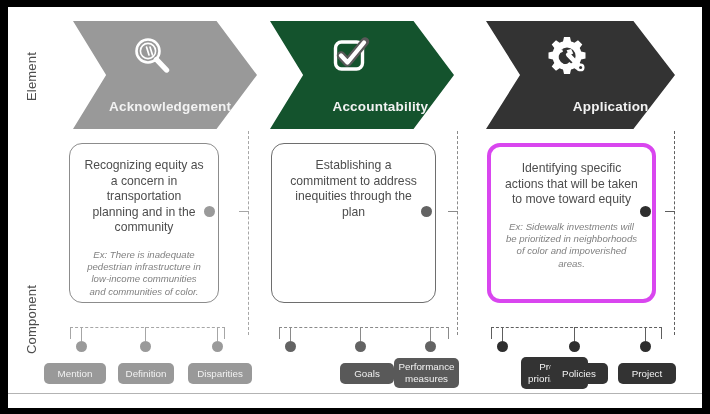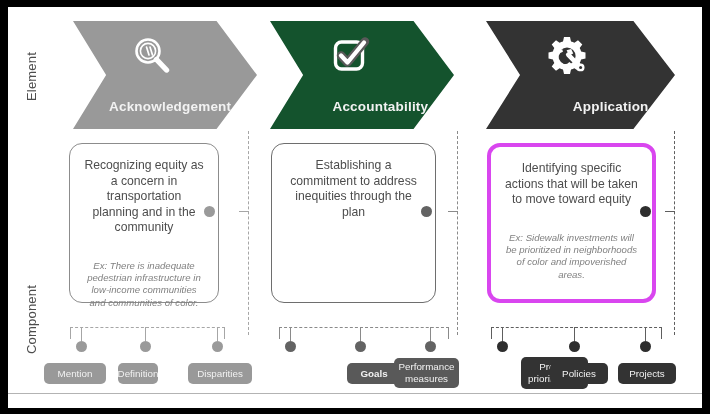--- a/index.html
+++ b/index.html
@@ -99,21 +99,21 @@
   #box-acknowledgement { left: 61px;  width: 150px; border: 1.4px solid #8c8c8c; }
   #box-accountability  { left: 263px; width: 165px; border: 1.4px solid #6e6e6e; }
   #box-application     { left: 479px; width: 169px; border: 4px solid #d946ef; }
 
   .desc-main {
     color: #4d4d4d;
     font-size: 12.2px;
     line-height: 15.5px;
   }
   .desc-ex {
-    margin-top: 24px;
+    margin-top: 13px;
     color: #808080;
     font-size: 9.6px;
     font-style: italic;
     line-height: 12.4px;
   }
 
   
   .box-dot {
     position: absolute;
     width: 11px;
@@ -302,26 +302,26 @@
     <div class="node-dot" style="left:417px; top:334px; background:#636363;"></div>
 
     <div class="stem" style="left:494px; top:320px; border-color:#5e5e5e;"></div>
     <div class="node-dot" style="left:489px; top:334px; background:#2e2e2e;"></div>
     <div class="stem" style="left:566px; top:320px; border-color:#5e5e5e;"></div>
     <div class="node-dot" style="left:561px; top:334px; background:#2e2e2e;"></div>
     <div class="stem" style="left:637px; top:320px; border-color:#5e5e5e;"></div>
     <div class="node-dot" style="left:632px; top:334px; background:#2e2e2e;"></div>
 
     <div class="tag" style="left:36px;  width:62px;  height:21px; background:#999999;">Mention</div>
-    <div class="tag" style="left:110px; width:40px;  height:21px; background:#999999;">Definition</div>
+    <div class="tag" style="left:110px; width:56px;  height:21px; background:#999999;">Definition</div>
     <div class="tag" style="left:180px; width:64px;  height:21px; background:#999999;">Disparities</div>
 
-    <div class="tag" style="left:339px; width:54px;  height:21px; background:#595959;font-weight:bold;">Goals</div>
+    <div class="tag" style="left:332px; width:54px;  height:21px; background:#595959;">Goals</div>
     <div class="tag" style="left:386px; width:65px;  height:30px; top:351px; background:#595959;">Performance measures</div>
 
     <div class="tag" style="left:466px; width:67px;  height:32px; top:350px; background:#333333;margin-left:47px;">Project prioritization</div>
     <div class="tag" style="left:542px; width:58px;  height:21px; background:#333333;">Policies</div>
-    <div class="tag" style="left:610px; width:58px;  height:21px; background:#333333;">Projects</div>
+    <div class="tag" style="left:610px; width:58px;  height:21px; background:#333333;">Project</div>
 
     <div id="bottom-rule"></div>
 
   </div>
 </div>
 
 </body></html>

